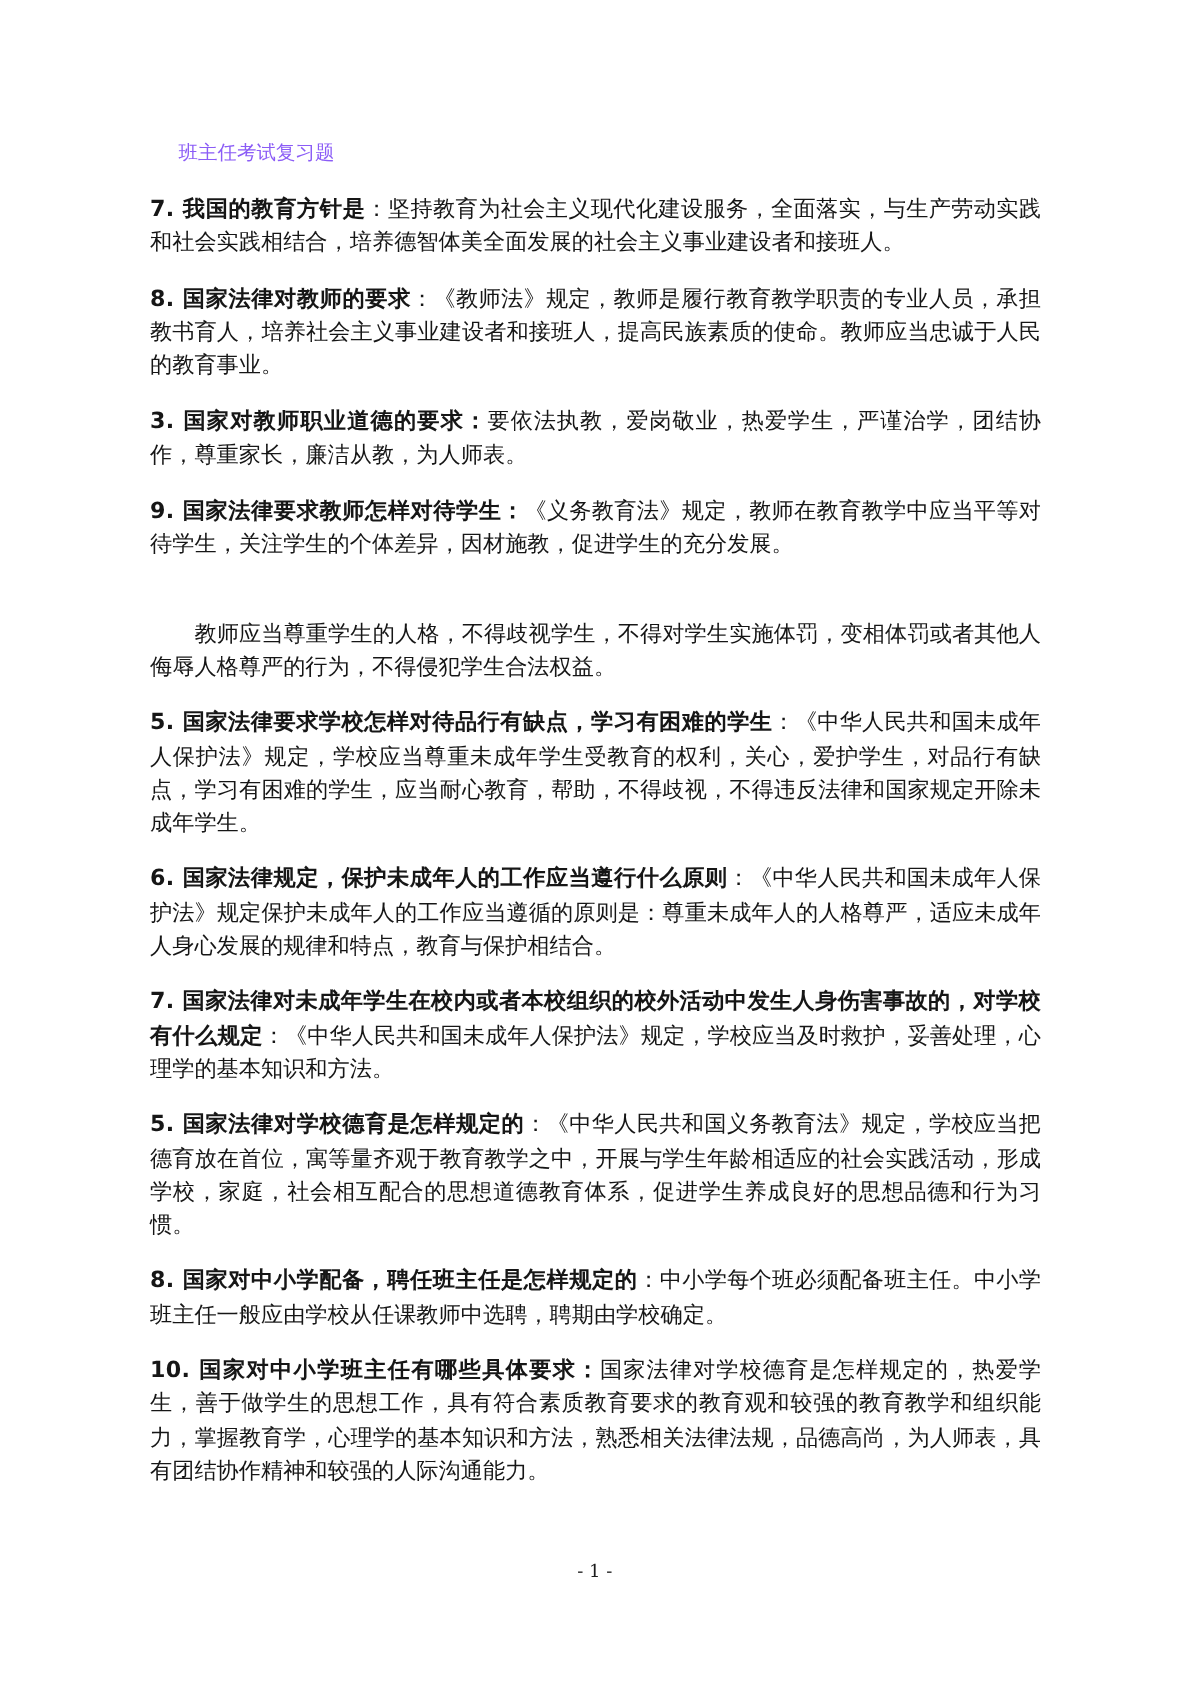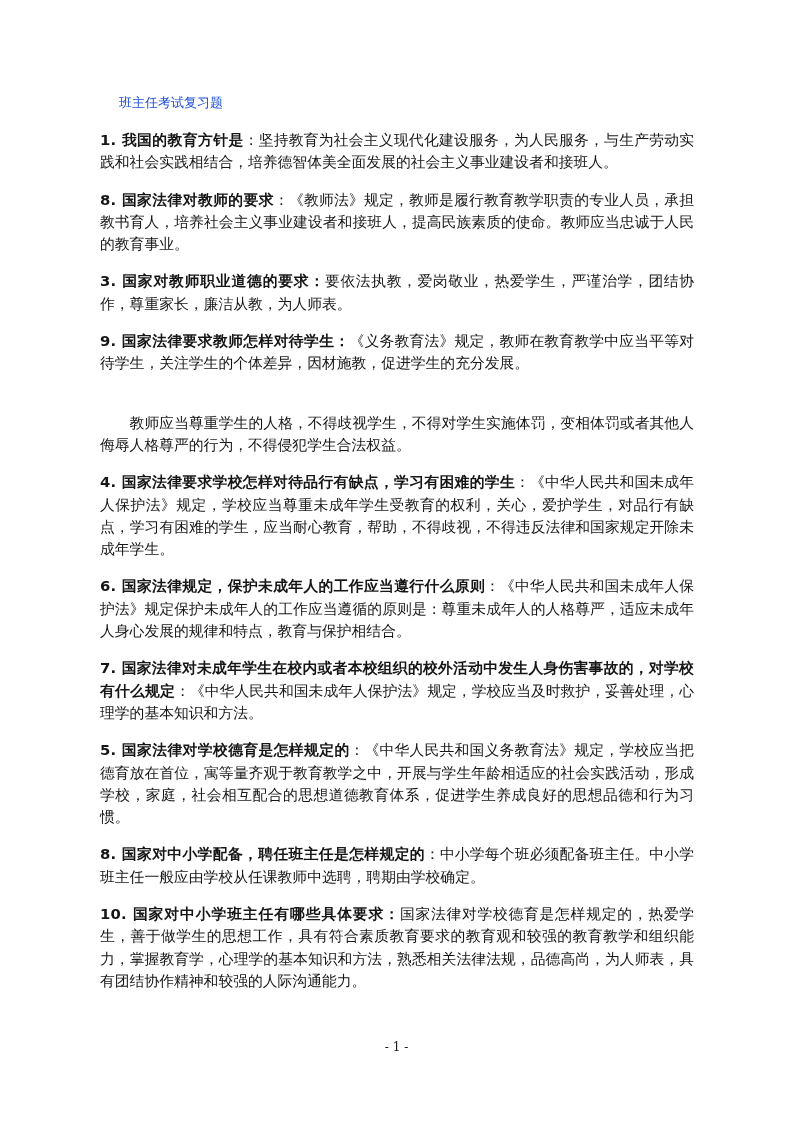--- a/index.html
+++ b/index.html
@@ -20,21 +20,21 @@
     position: absolute;
     left: 100px;
     top: 92px;
     width: 594px;
   }
   .doc-title {
     margin: 0 0 0 19px;
     font-size: 13px;
     line-height: 22px;
     font-weight: 400;
-    color: #1d4ed8;
+    color: #8b5cf6;
   }
   .para {
     margin: 15px 0 0 0;
     font-size: 14.8px;
     line-height: 22.3px;
     text-align: justify;
     text-justify: inter-ideograph;
     word-break: break-all;
   }
   .para .hd {
@@ -58,31 +58,31 @@
   }
 </style>
 </head>
 <body>
 
 <div class="page">
   <div class="content">
 
     <p class="doc-title">班主任考试复习题</p>
 
-    <p class="para"><span class="hd">1. 我国的教育方针是</span><span>：坚持教育为社会主义现代化建设服务，为人民服务，与生产劳动实践和社会实践相结合，培养德智体美全面发展的社会主义事业建设者和接班人。</span></p>
+    <p class="para"><span class="hd">7. 我国的教育方针是</span><span>：坚持教育为社会主义现代化建设服务，全面落实，与生产劳动实践和社会实践相结合，培养德智体美全面发展的社会主义事业建设者和接班人。</span></p>
 
     <p class="para"><span class="hd">8. 国家法律对教师的要求</span><span>：《教师法》规定，教师是履行教育教学职责的专业人员，承担教书育人，培养社会主义事业建设者和接班人，提高民族素质的使命。教师应当忠诚于人民的教育事业。</span></p>
 
     <p class="para"><span class="hd">3. 国家对教师职业道德的要求：</span><span>要依法执教，爱岗敬业，热爱学生，严谨治学，团结协作，尊重家长，廉洁从教，为人师表。</span></p>
 
     <p class="para"><span class="hd">9. 国家法律要求教师怎样对待学生：</span><span>《义务教育法》规定，教师在教育教学中应当平等对待学生，关注学生的个体差异，因材施教，促进学生的充分发展。</span></p>
 
     <p class="para indent">教师应当尊重学生的人格，不得歧视学生，不得对学生实施体罚，变相体罚或者其他人侮辱人格尊严的行为，不得侵犯学生合法权益。</p>
 
-    <p class="para"><span class="hd">4. 国家法律要求学校怎样对待品行有缺点，学习有困难的学生</span><span>：《中华人民共和国未成年人保护法》规定，学校应当尊重未成年学生受教育的权利，关心，爱护学生，对品行有缺点，学习有困难的学生，应当耐心教育，帮助，不得歧视，不得违反法律和国家规定开除未成年学生。</span></p>
+    <p class="para"><span class="hd">5. 国家法律要求学校怎样对待品行有缺点，学习有困难的学生</span><span>：《中华人民共和国未成年人保护法》规定，学校应当尊重未成年学生受教育的权利，关心，爱护学生，对品行有缺点，学习有困难的学生，应当耐心教育，帮助，不得歧视，不得违反法律和国家规定开除未成年学生。</span></p>
 
     <p class="para"><span class="hd">6. 国家法律规定，保护未成年人的工作应当遵行什么原则</span><span>：《中华人民共和国未成年人保护法》规定保护未成年人的工作应当遵循的原则是：尊重未成年人的人格尊严，适应未成年人身心发展的规律和特点，教育与保护相结合。</span></p>
 
     <p class="para"><span class="hd">7. 国家法律对未成年学生在校内或者本校组织的校外活动中发生人身伤害事故的，对学校有什么规定</span><span>：《中华人民共和国未成年人保护法》规定，学校应当及时救护，妥善处理，心理学的基本知识和方法。</span></p>
 
     <p class="para"><span class="hd">5. 国家法律对学校德育是怎样规定的</span><span>：《中华人民共和国义务教育法》规定，学校应当把德育放在首位，寓等量齐观于教育教学之中，开展与学生年龄相适应的社会实践活动，形成学校，家庭，社会相互配合的思想道德教育体系，促进学生养成良好的思想品德和行为习惯。</span></p>
 
     <p class="para"><span class="hd">8. 国家对中小学配备，聘任班主任是怎样规定的</span><span>：中小学每个班必须配备班主任。中小学班主任一般应由学校从任课教师中选聘，聘期由学校确定。</span></p>
 
     <p class="para"><span class="hd">10. 国家对中小学班主任有哪些具体要求：</span><span>国家法律对学校德育是怎样规定的，热爱学生，善于做学生的思想工作，具有符合素质教育要求的教育观和较强的教育教学和组织能力，掌握教育学，心理学的基本知识和方法，熟悉相关法律法规，品德高尚，为人师表，具有团结协作精神和较强的人际沟通能力。</span></p>

